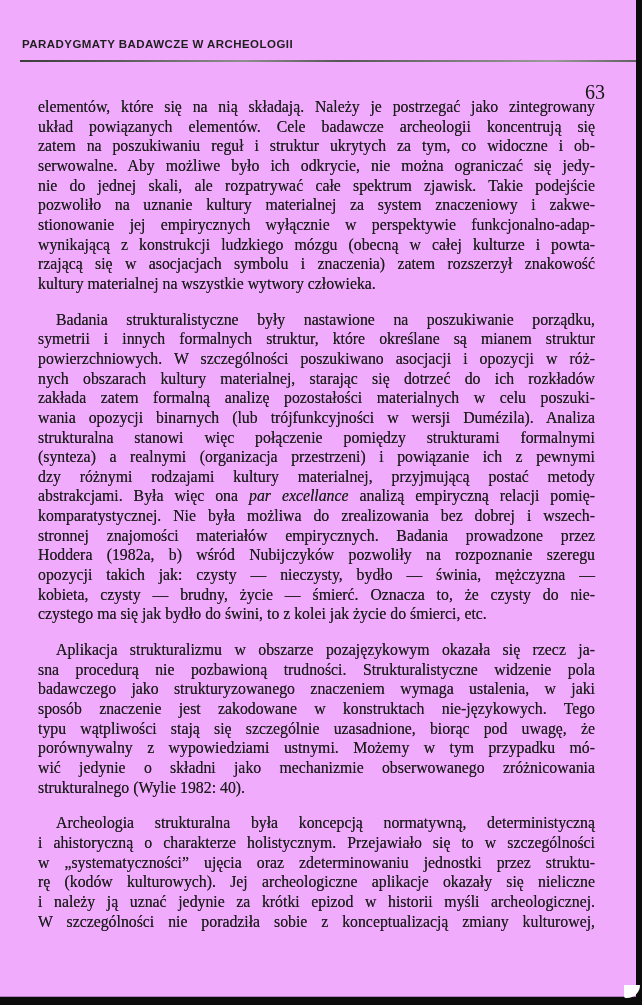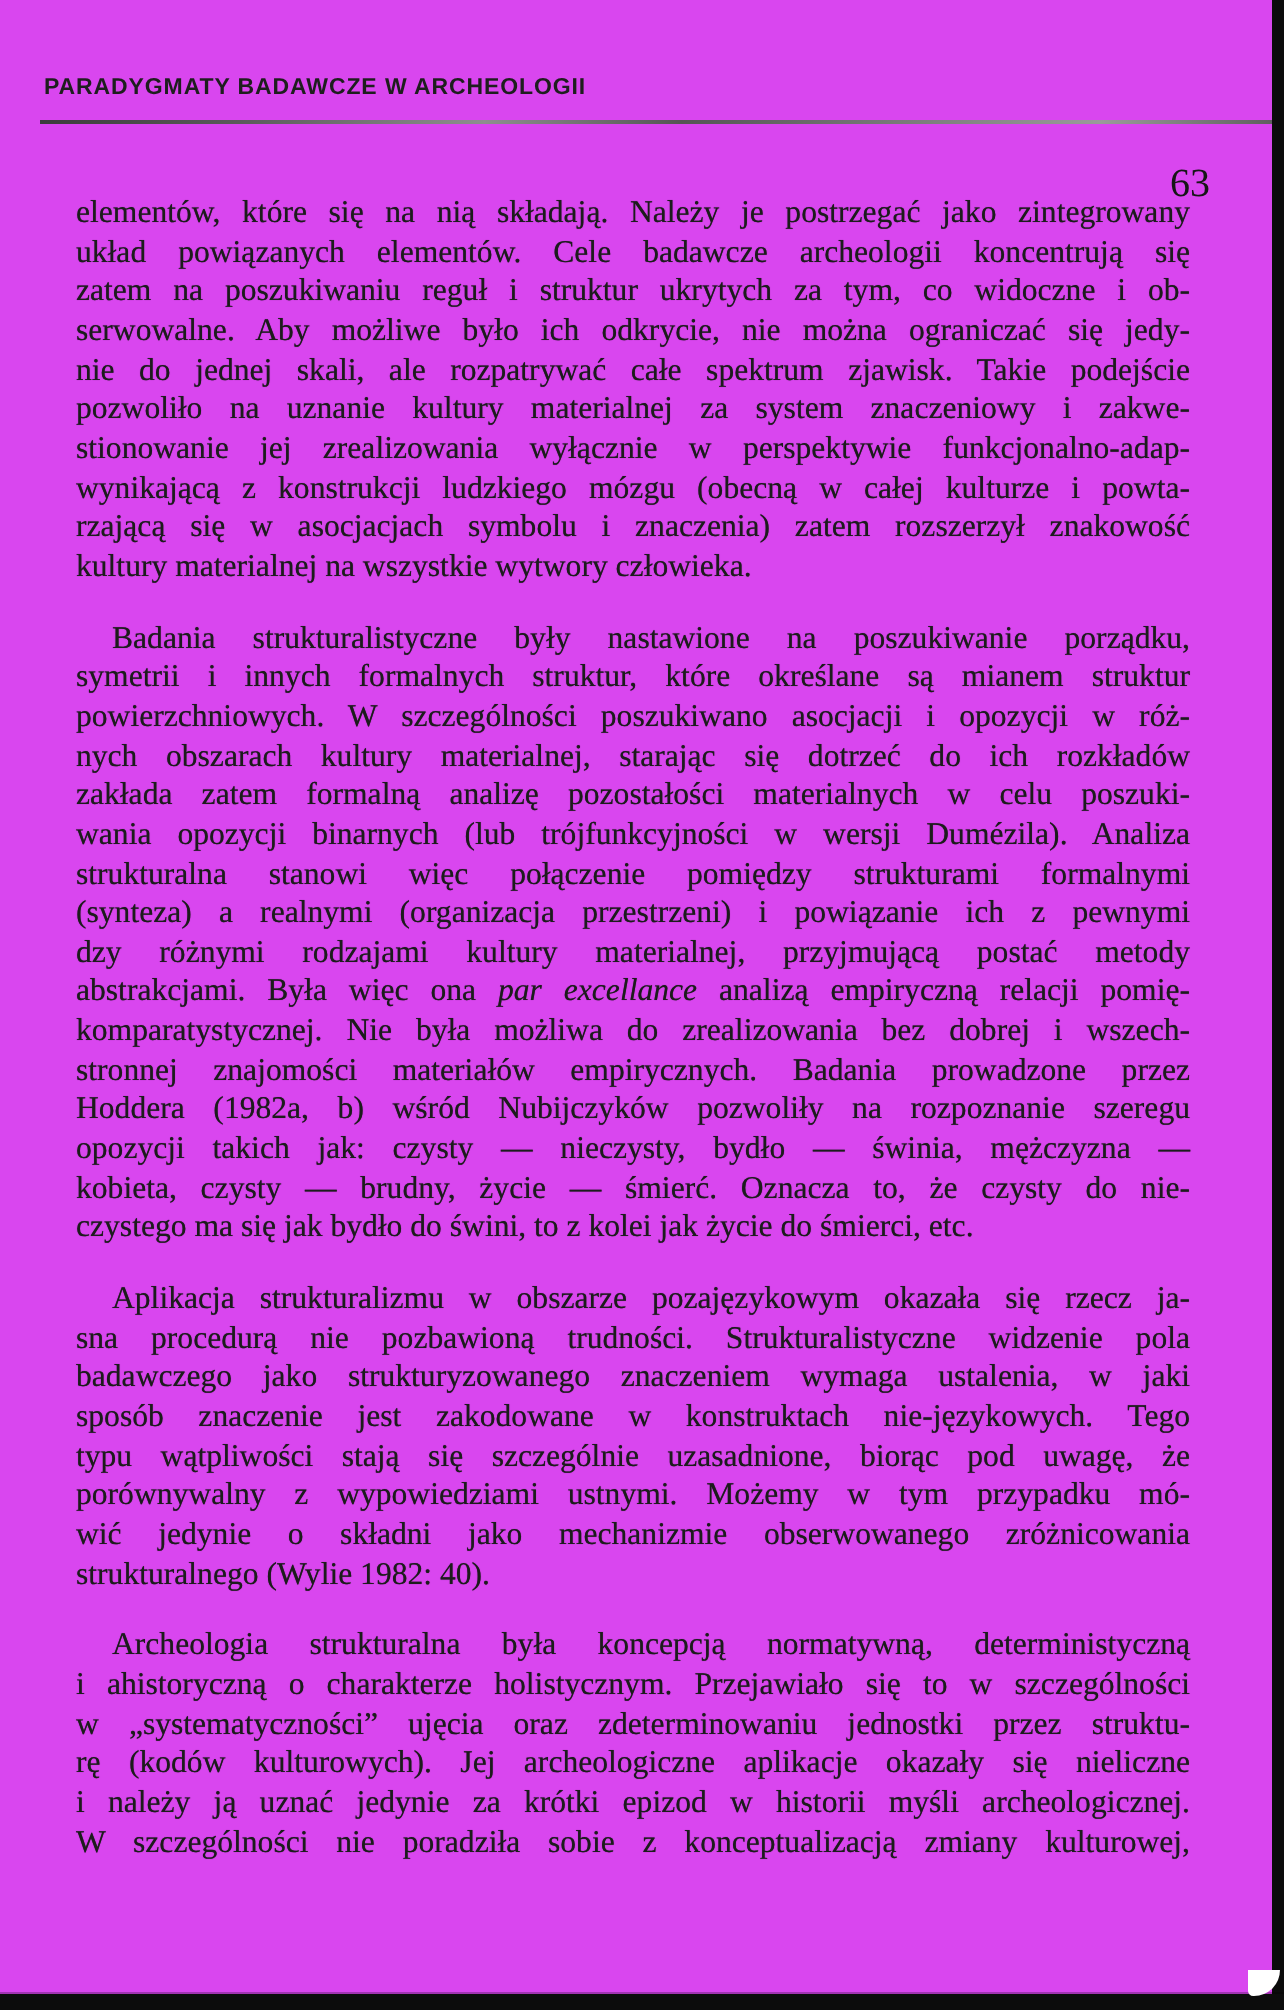--- a/index.html
+++ b/index.html
@@ -1,17 +1,17 @@
 <!DOCTYPE html>
 <html><head>
 <meta charset="utf-8">
 <style>
   html,body{margin:0;padding:0;background:#e8e8e8;}
   .page{
-    position:relative;width:642px;height:1005px;background:#d946ef;
+    position:relative;width:642px;height:1005px;background:#f0abfc;
     overflow:hidden;font-family:"Liberation Serif",serif;color:#1c1c1c;
   }
   .running-title{
     position:absolute;left:22px;top:38px;
     font-family:"Liberation Sans",sans-serif;font-weight:700;
     font-size:11.5px;letter-spacing:0.45px;color:#1e1e1e;white-space:nowrap;
   }
   .page-number{
     position:absolute;top:37px;right:37px;
     font-family:"Liberation Serif",serif;font-size:20px;color:#161616;margin-top:44px;
@@ -52,21 +52,21 @@
   <div class="header-rule"></div>
 
   <main class="body-text">
       <div class="paragraph">
         <div class="line">elementów, które się na nią składają. Należy je postrzegać jako zintegrowany</div>
         <div class="line">układ powiązanych elementów. Cele badawcze archeologii koncentrują się</div>
         <div class="line">zatem na poszukiwaniu reguł i struktur ukrytych za tym, co widoczne i ob-</div>
         <div class="line">serwowalne. Aby możliwe było ich odkrycie, nie można ograniczać się jedy-</div>
         <div class="line">nie do jednej skali, ale rozpatrywać całe spektrum zjawisk. Takie podejście</div>
         <div class="line">pozwoliło na uznanie kultury materialnej za system znaczeniowy i zakwe-</div>
-        <div class="line">stionowanie jej zrealizowania wyłącznie w perspektywie funkcjonalno-adap-</div>
+        <div class="line">stionowanie jej empirycznych wyłącznie w perspektywie funkcjonalno-adap-</div>
         <div class="line">wynikającą z konstrukcji ludzkiego mózgu (obecną w całej kulturze i powta-</div>
         <div class="line">rzającą się w asocjacjach symbolu i znaczenia) zatem rozszerzył znakowość</div>
         <div class="line para-end">kultury materialnej na wszystkie wytwory człowieka.</div>
       </div>
       <div class="paragraph">
         <div class="line indent">Badania strukturalistyczne były nastawione na poszukiwanie porządku,</div>
         <div class="line">symetrii i innych formalnych struktur, które określane są mianem struktur</div>
         <div class="line">powierzchniowych. W szczególności poszukiwano asocjacji i opozycji w róż-</div>
         <div class="line">nych obszarach kultury materialnej, starając się dotrzeć do ich rozkładów</div>
         <div class="line">zakłada zatem formalną analizę pozostałości materialnych w celu poszuki-</div>

